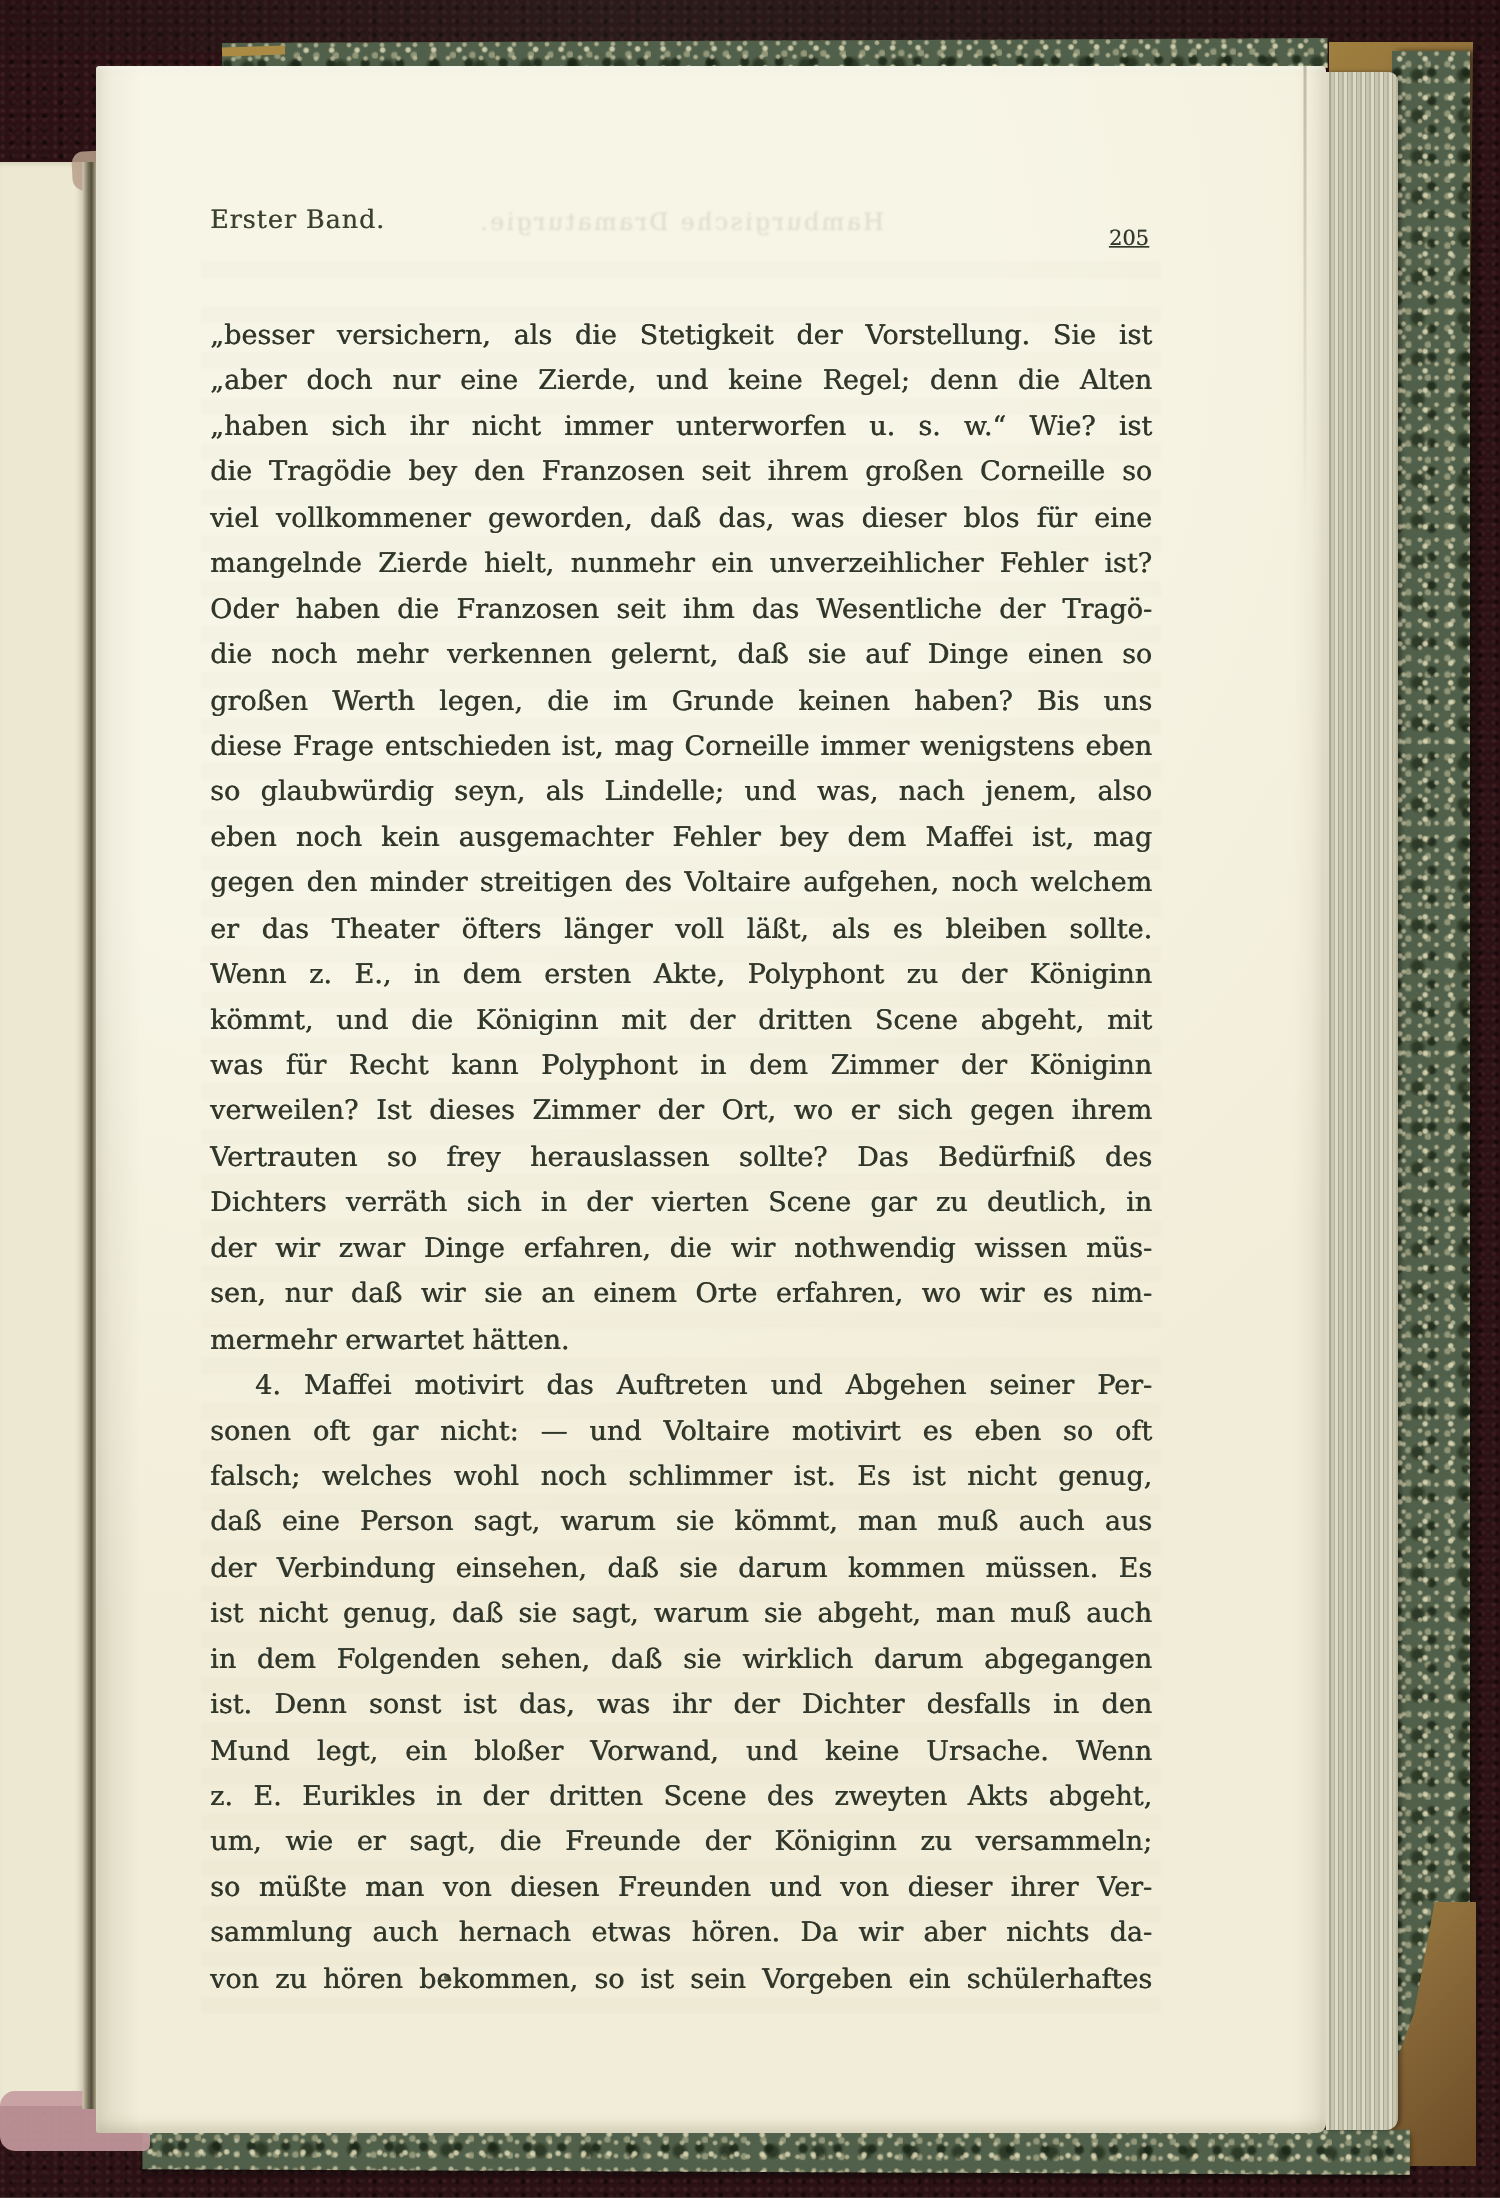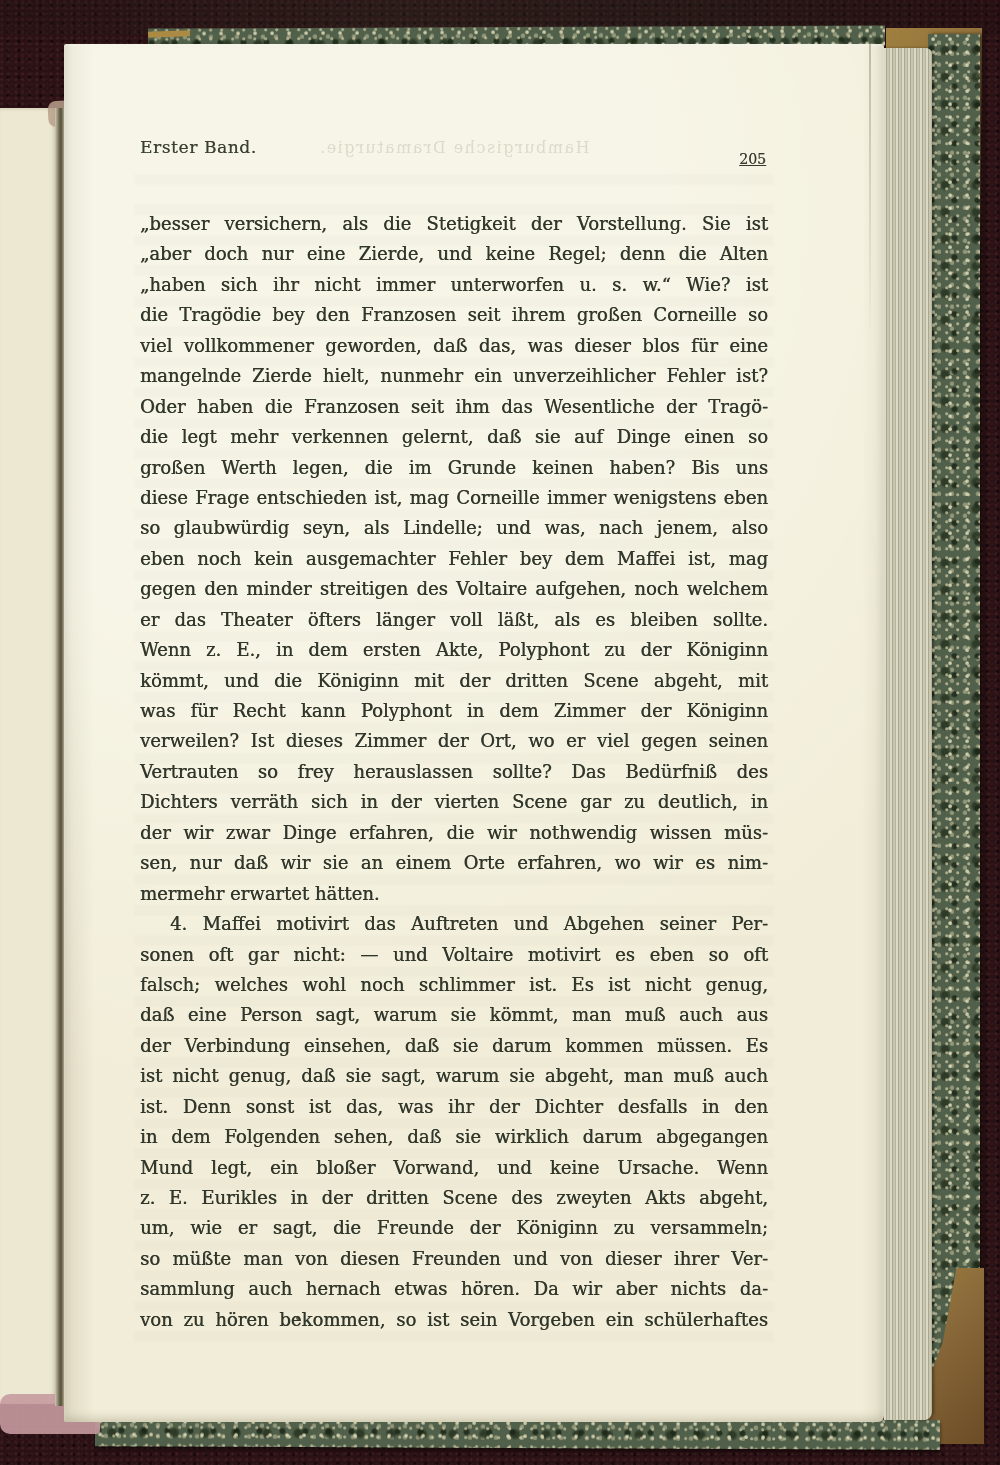--- a/index.html
+++ b/index.html
@@ -109,44 +109,44 @@
     </div>
 
     <div class="textblock">
       <div class="line">„besser versichern, als die Stetigkeit der Vorstellung. Sie ist</div>
       <div class="line">„aber doch nur eine Zierde, und keine Regel; denn die Alten</div>
       <div class="line">„haben sich ihr nicht immer unterworfen u. s. w.“ Wie? ist</div>
       <div class="line">die Tragödie bey den Franzosen seit ihrem großen Corneille so</div>
       <div class="line">viel vollkommener geworden, daß das, was dieser blos für eine</div>
       <div class="line">mangelnde Zierde hielt, nunmehr ein unverzeihlicher Fehler ist?</div>
       <div class="line">Oder haben die Franzosen seit ihm das Wesentliche der Tragö-</div>
-      <div class="line">die legt mehr verkennen gelernt, daß sie auf Dinge einen so</div>
+      <div class="line">die noch mehr verkennen gelernt, daß sie auf Dinge einen so</div>
       <div class="line">großen Werth legen, die im Grunde keinen haben? Bis uns</div>
       <div class="line">diese Frage entschieden ist, mag Corneille immer wenigstens eben</div>
       <div class="line">so glaubwürdig seyn, als Lindelle; und was, nach jenem, also</div>
       <div class="line">eben noch kein ausgemachter Fehler bey dem Maffei ist, mag</div>
       <div class="line">gegen den minder streitigen des Voltaire aufgehen, noch welchem</div>
       <div class="line">er das Theater öfters länger voll läßt, als es bleiben sollte.</div>
       <div class="line">Wenn z. E., in dem ersten Akte, Polyphont zu der Königinn</div>
       <div class="line">kömmt, und die Königinn mit der dritten Scene abgeht, mit</div>
       <div class="line">was für Recht kann Polyphont in dem Zimmer der Königinn</div>
-      <div class="line">verweilen? Ist dieses Zimmer der Ort, wo er viel gegen seinen</div>
+      <div class="line">verweilen? Ist dieses Zimmer der Ort, wo er sich gegen ihrem</div>
       <div class="line">Vertrauten so frey herauslassen sollte? Das Bedürfniß des</div>
       <div class="line">Dichters verräth sich in der vierten Scene gar zu deutlich, in</div>
       <div class="line">der wir zwar Dinge erfahren, die wir nothwendig wissen müs-</div>
       <div class="line">sen, nur daß wir sie an einem Orte erfahren, wo wir es nim-</div>
       <div class="line flush">mermehr erwartet hätten.</div>
       <div class="line indent">4. Maffei motivirt das Auftreten und Abgehen seiner Per-</div>
       <div class="line">sonen oft gar nicht: — und Voltaire motivirt es eben so oft</div>
       <div class="line">falsch; welches wohl noch schlimmer ist. Es ist nicht genug,</div>
       <div class="line">daß eine Person sagt, warum sie kömmt, man muß auch aus</div>
       <div class="line">der Verbindung einsehen, daß sie darum kommen müssen. Es</div>
       <div class="line">ist nicht genug, daß sie sagt, warum sie abgeht, man muß auch</div>
+      <div class="line">in dem Folgenden sehen, daß sie wirklich darum abgegangen</div>
       <div class="line">ist. Denn sonst ist das, was ihr der Dichter desfalls in den</div>
-      <div class="line">in dem Folgenden sehen, daß sie wirklich darum abgegangen</div>
       <div class="line">Mund legt, ein bloßer Vorwand, und keine Ursache. Wenn</div>
       <div class="line">z. E. Eurikles in der dritten Scene des zweyten Akts abgeht,</div>
       <div class="line">um, wie er sagt, die Freunde der Königinn zu versammeln;</div>
       <div class="line">so müßte man von diesen Freunden und von dieser ihrer Ver-</div>
       <div class="line">sammlung auch hernach etwas hören. Da wir aber nichts da-</div>
       <div class="line">von zu hören bekommen, so ist sein Vorgeben ein schülerhaftes</div>
     </div>
 
     <div class="ink-dot"></div>
   </div>

